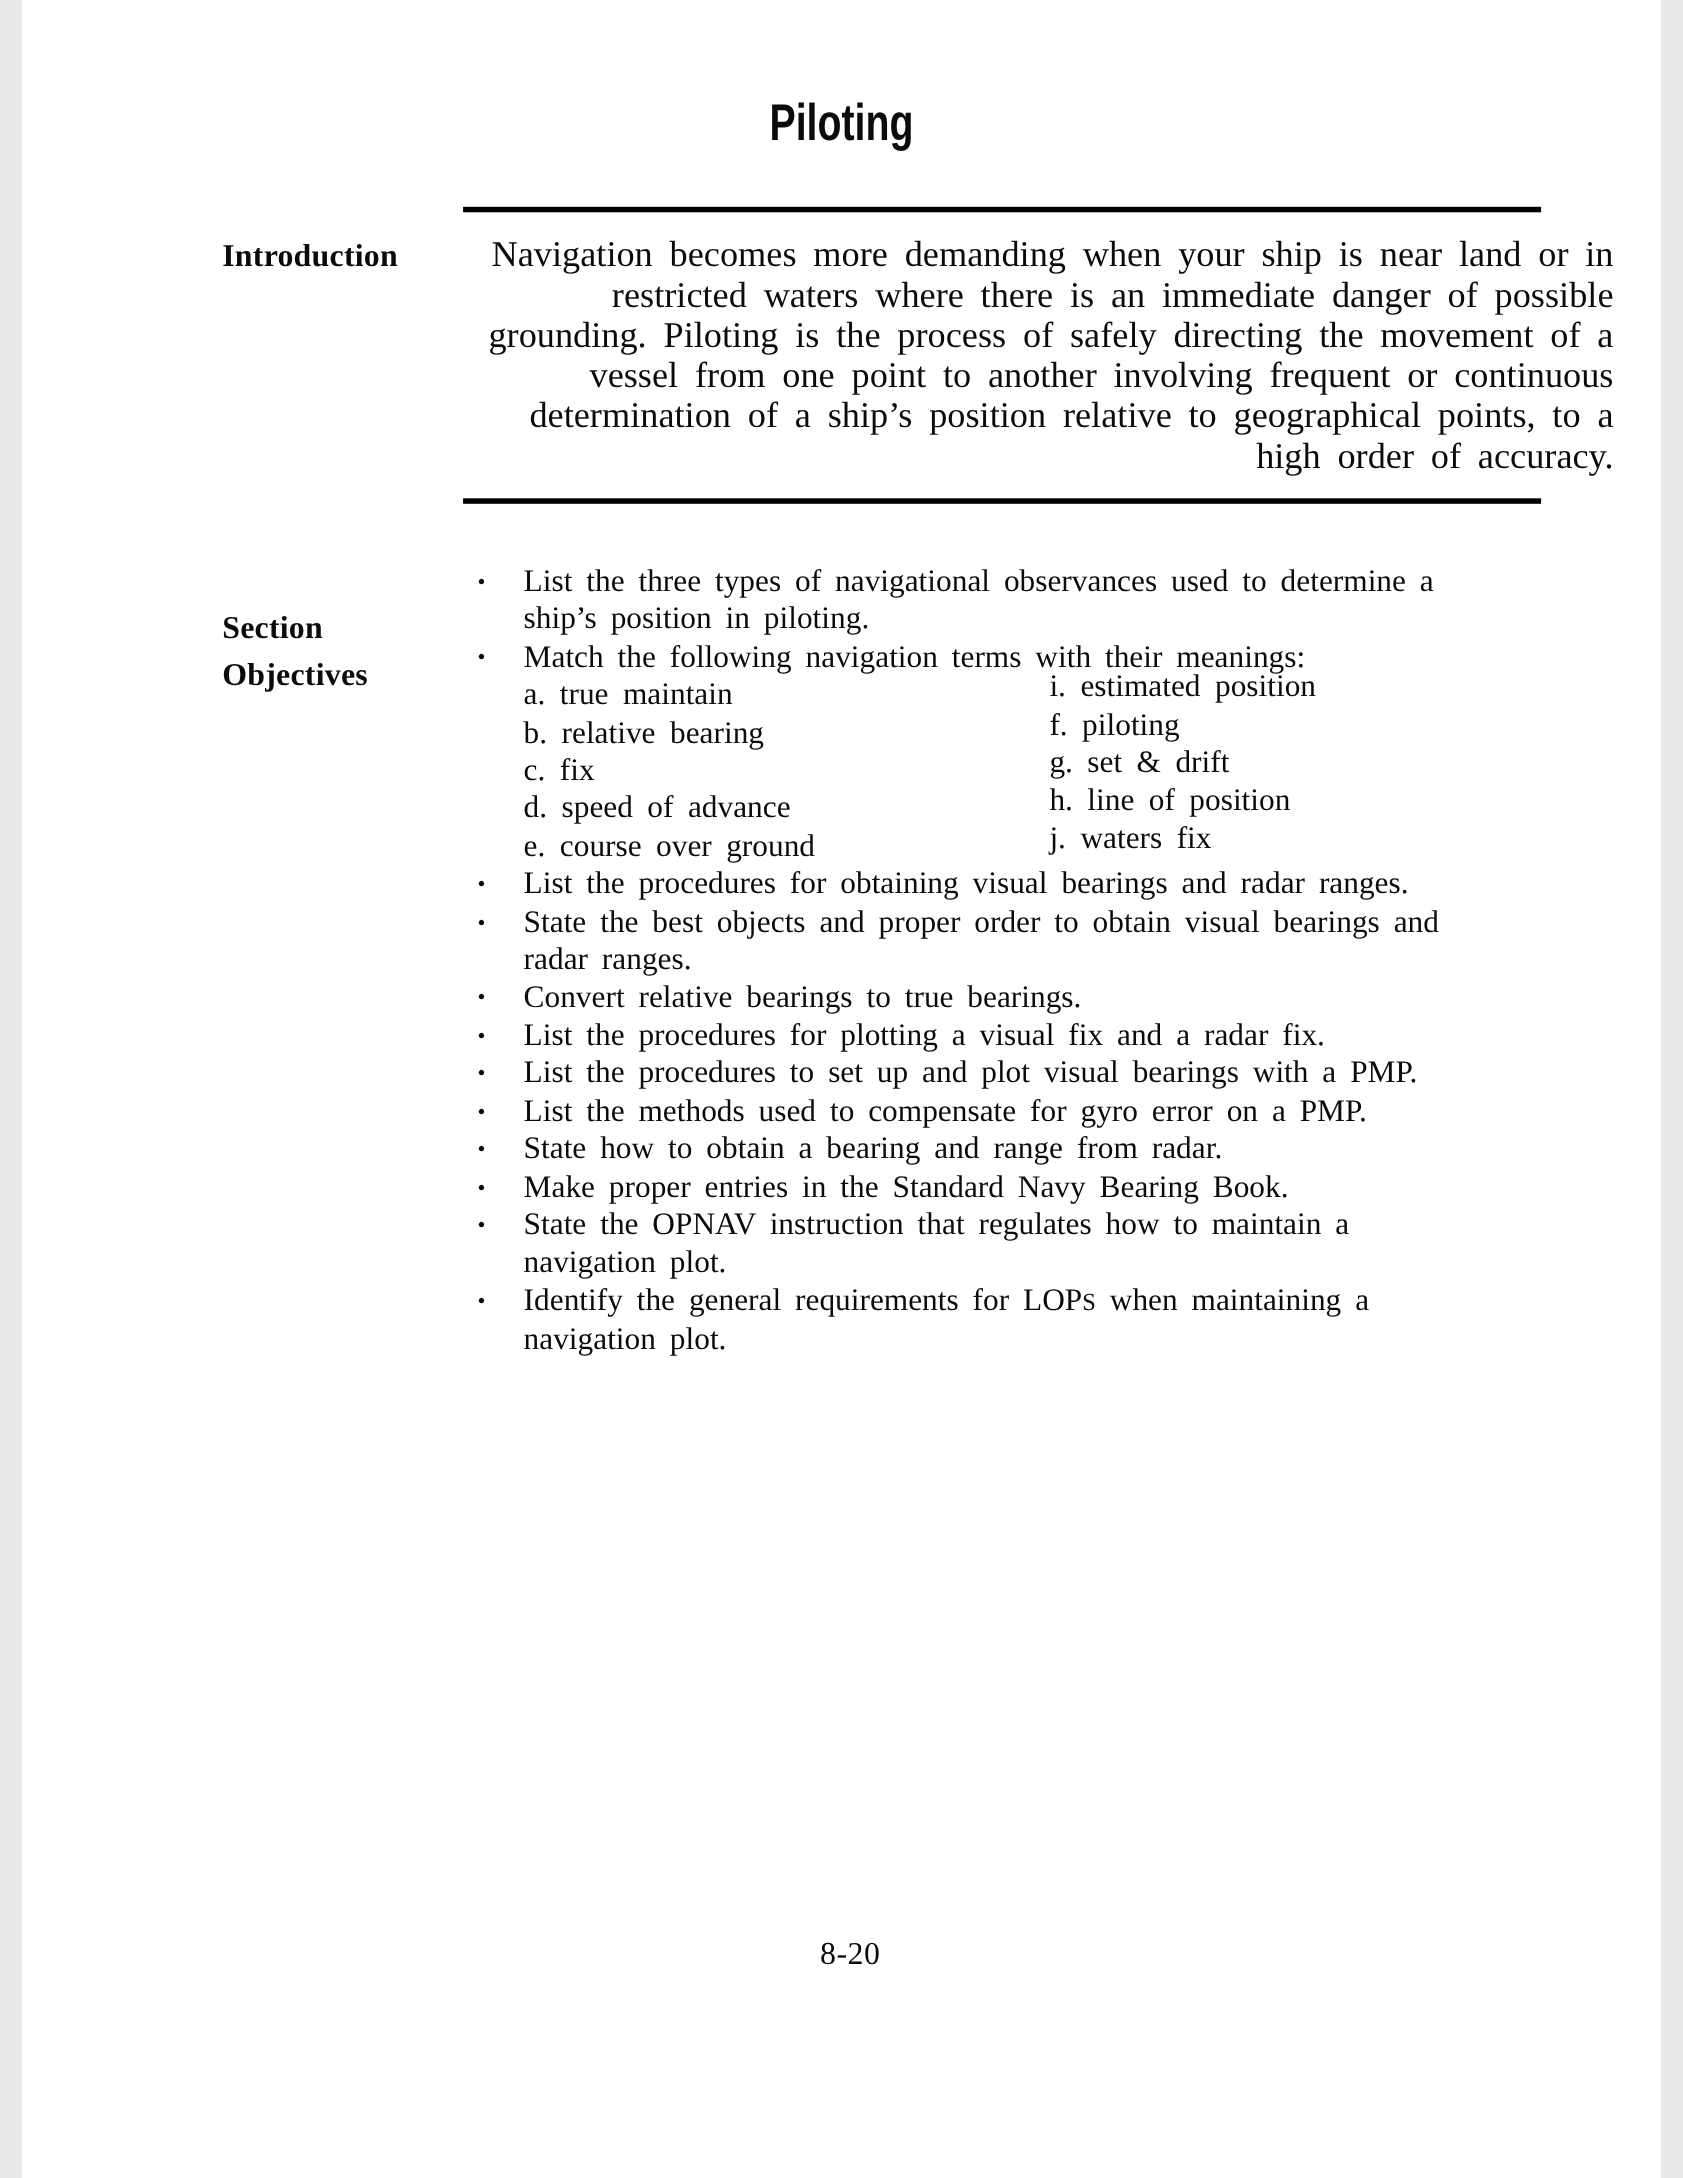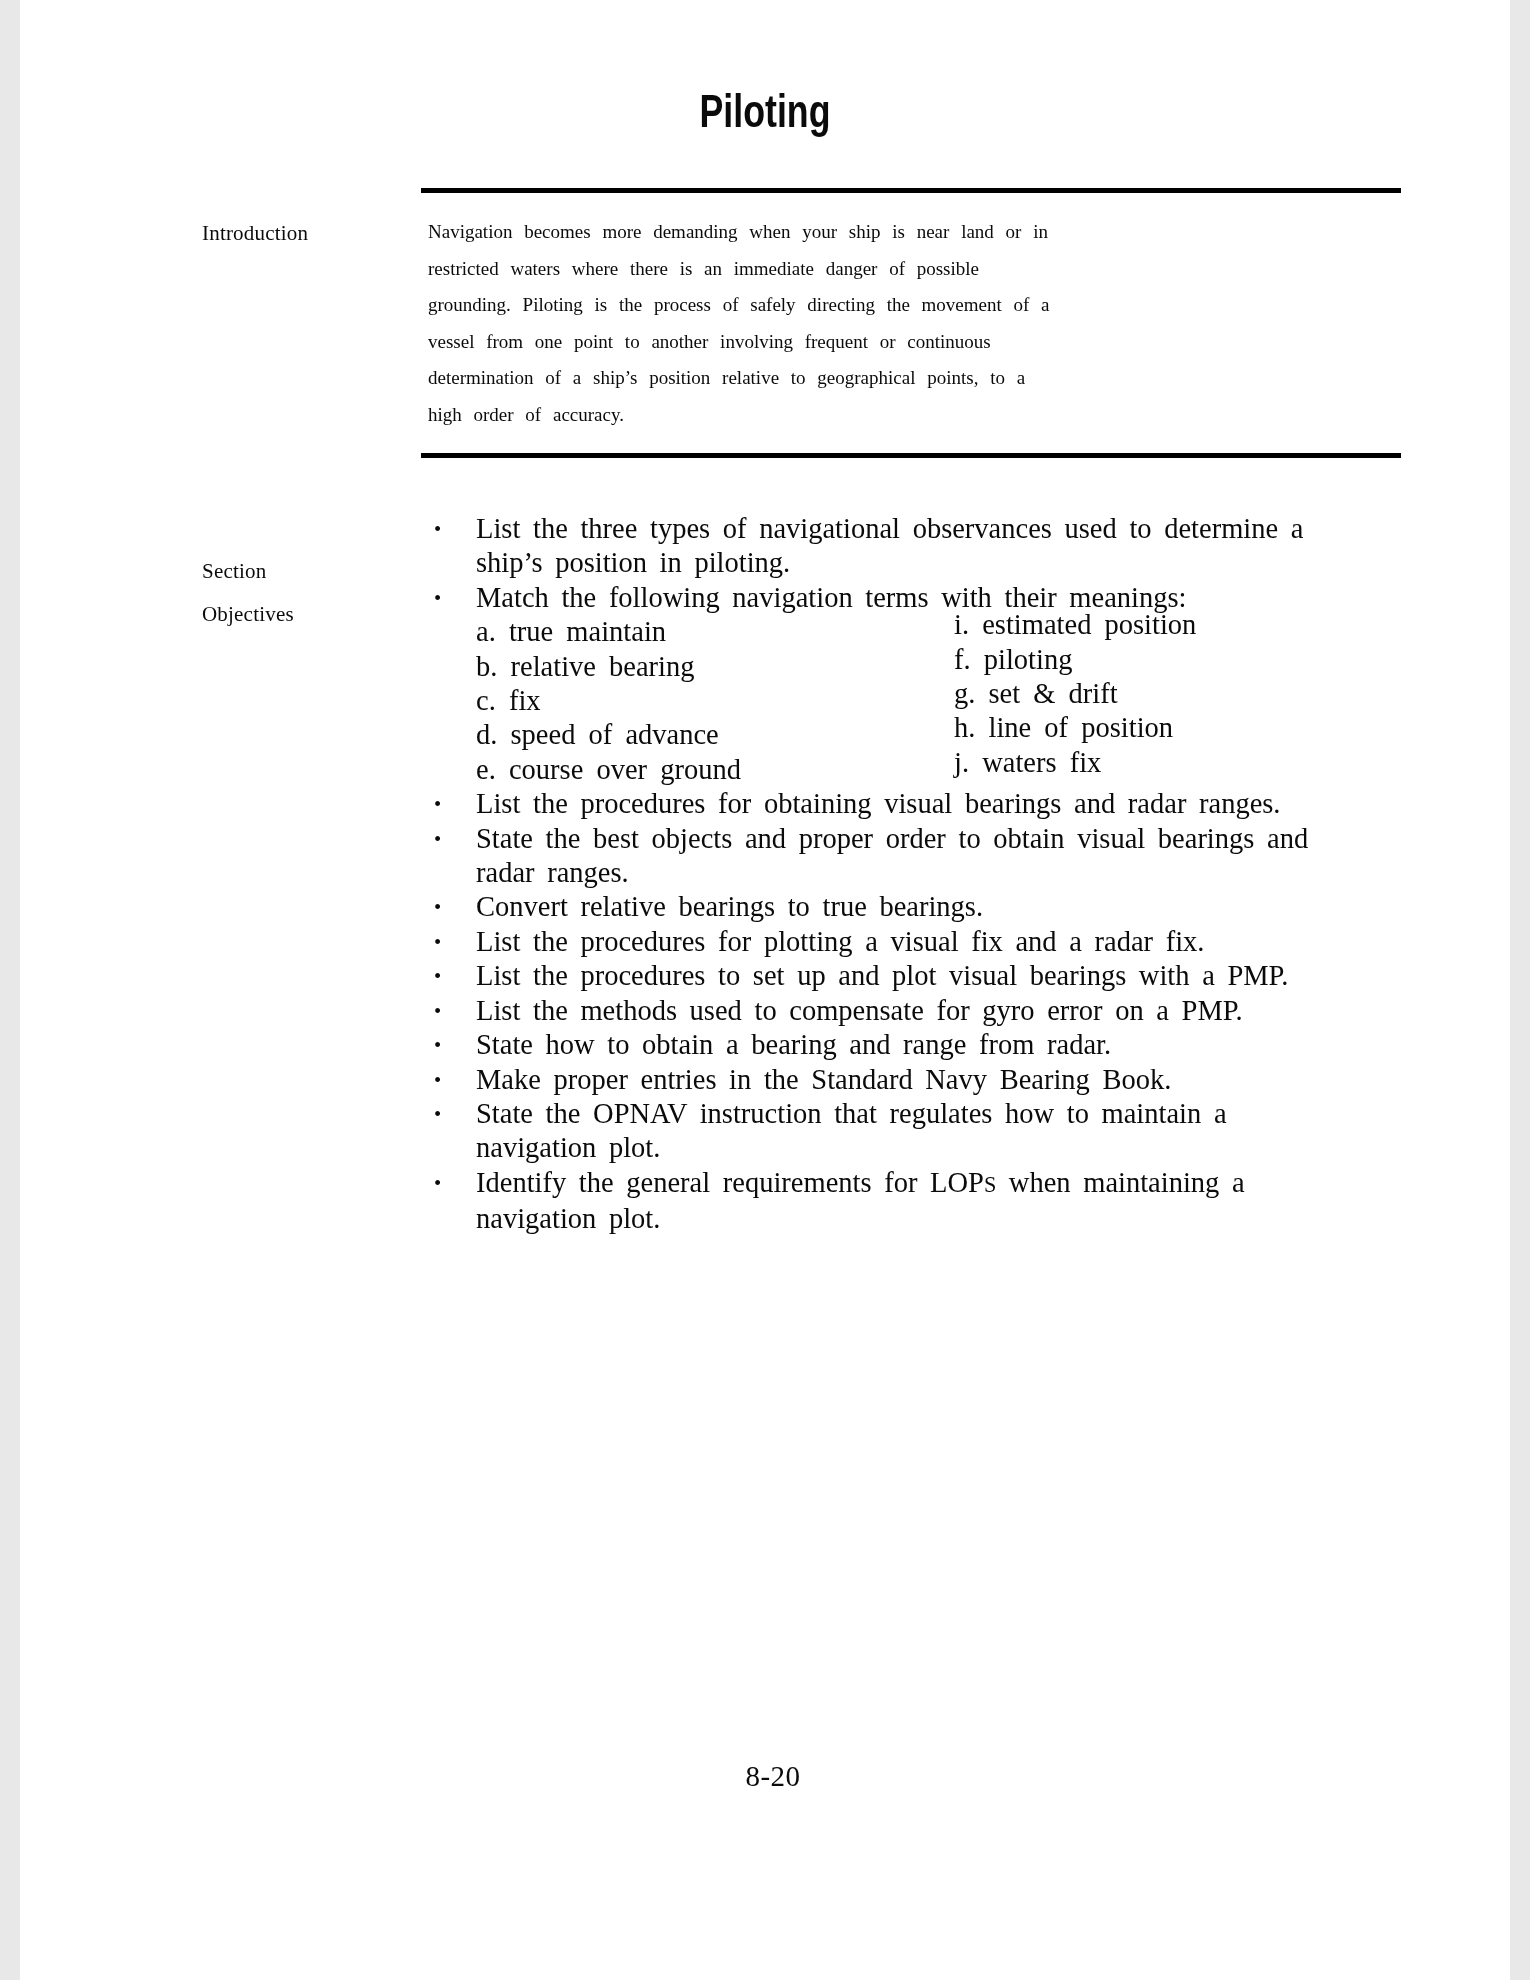--- a/index.html
+++ b/index.html
@@ -27,34 +27,35 @@
   .rule{
     position:absolute;
     left:401px;width:980px;height:5px;
     background:#000;
   }
   .rule-top{top:188px;}
   .rule-mid{top:453px;}
   .side-label{
     position:absolute;
     left:182px;
-    font-weight:normal;
-    font-size:21px;
+    font-weight:bold;
+    font-size:29px;
     line-height:36px;
     letter-spacing:0.2px;
   }
   .intro-label{top:215px;}
   .obj-label{top:516px;line-height:43px;margin-top:34px;}
   .intro-text{
     position:absolute;
-    left:408px;top:214px;
-    font-size:19px;
+    left:424px;top:214px;
+    font-size:33px;
     line-height:36.6px;
     word-spacing:7px;
     white-space:nowrap;
+    text-align:right;
   }
   .bullets{
     position:absolute;
     left:412px;top:512px;
     font-size:28.5px;
     line-height:34.4px;
     word-spacing:5.5px;
     white-space:nowrap;
   }
   .bullet-item{position:relative;padding-left:44px;}

